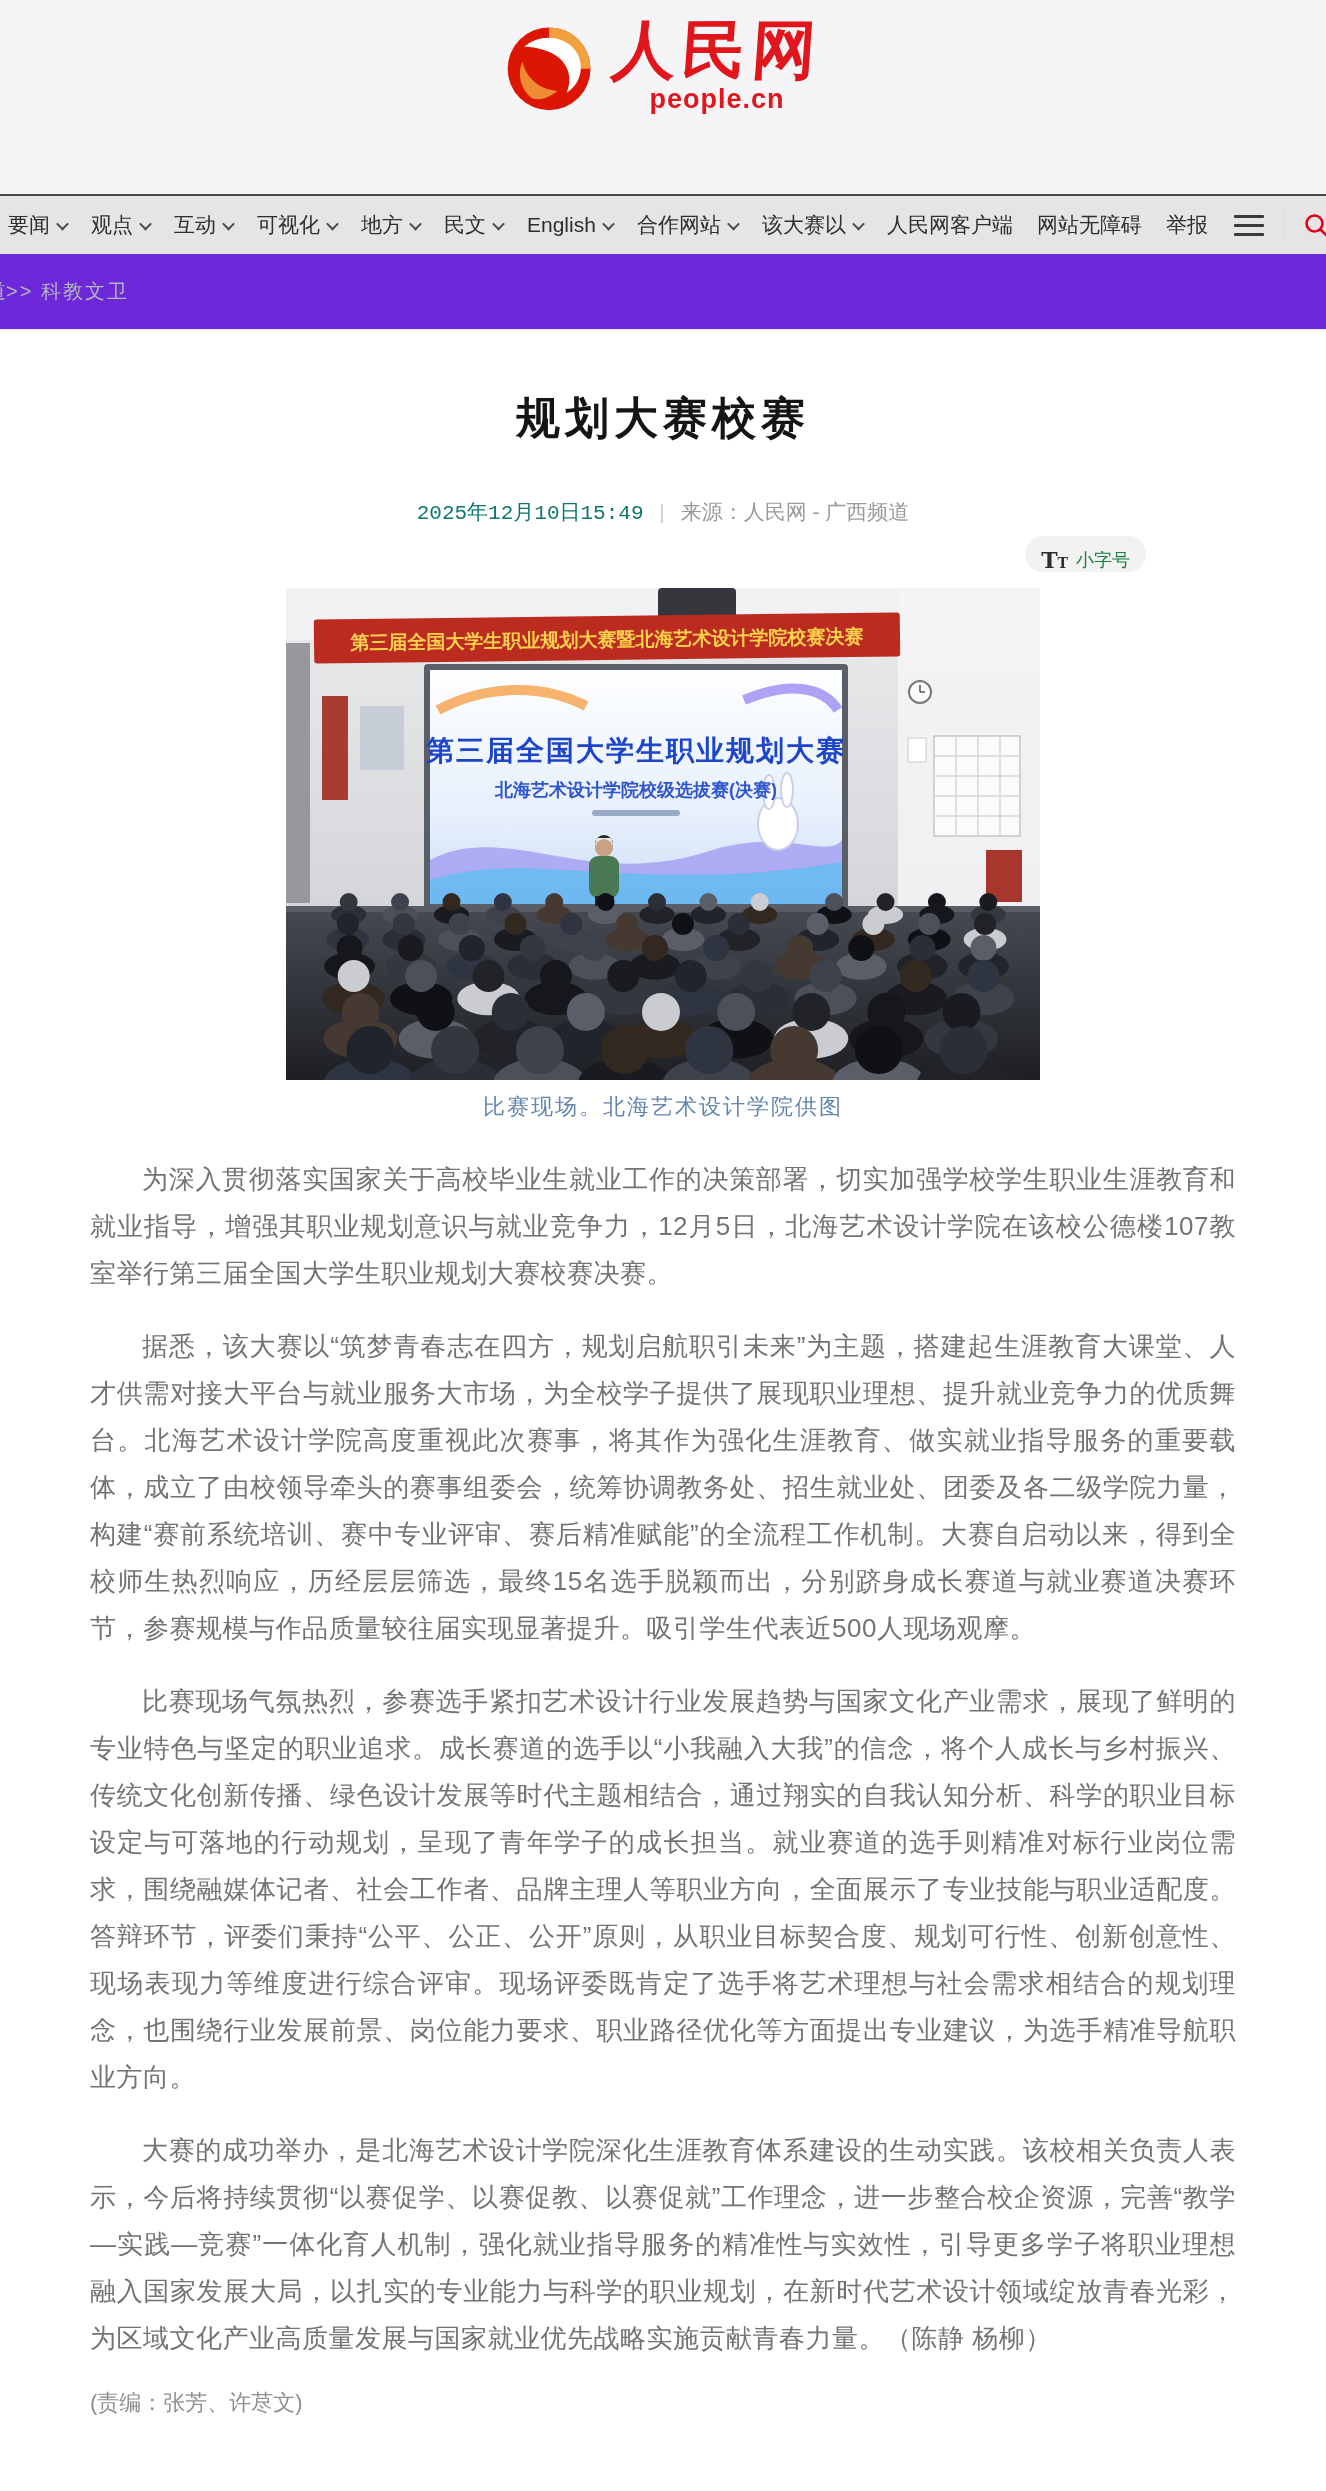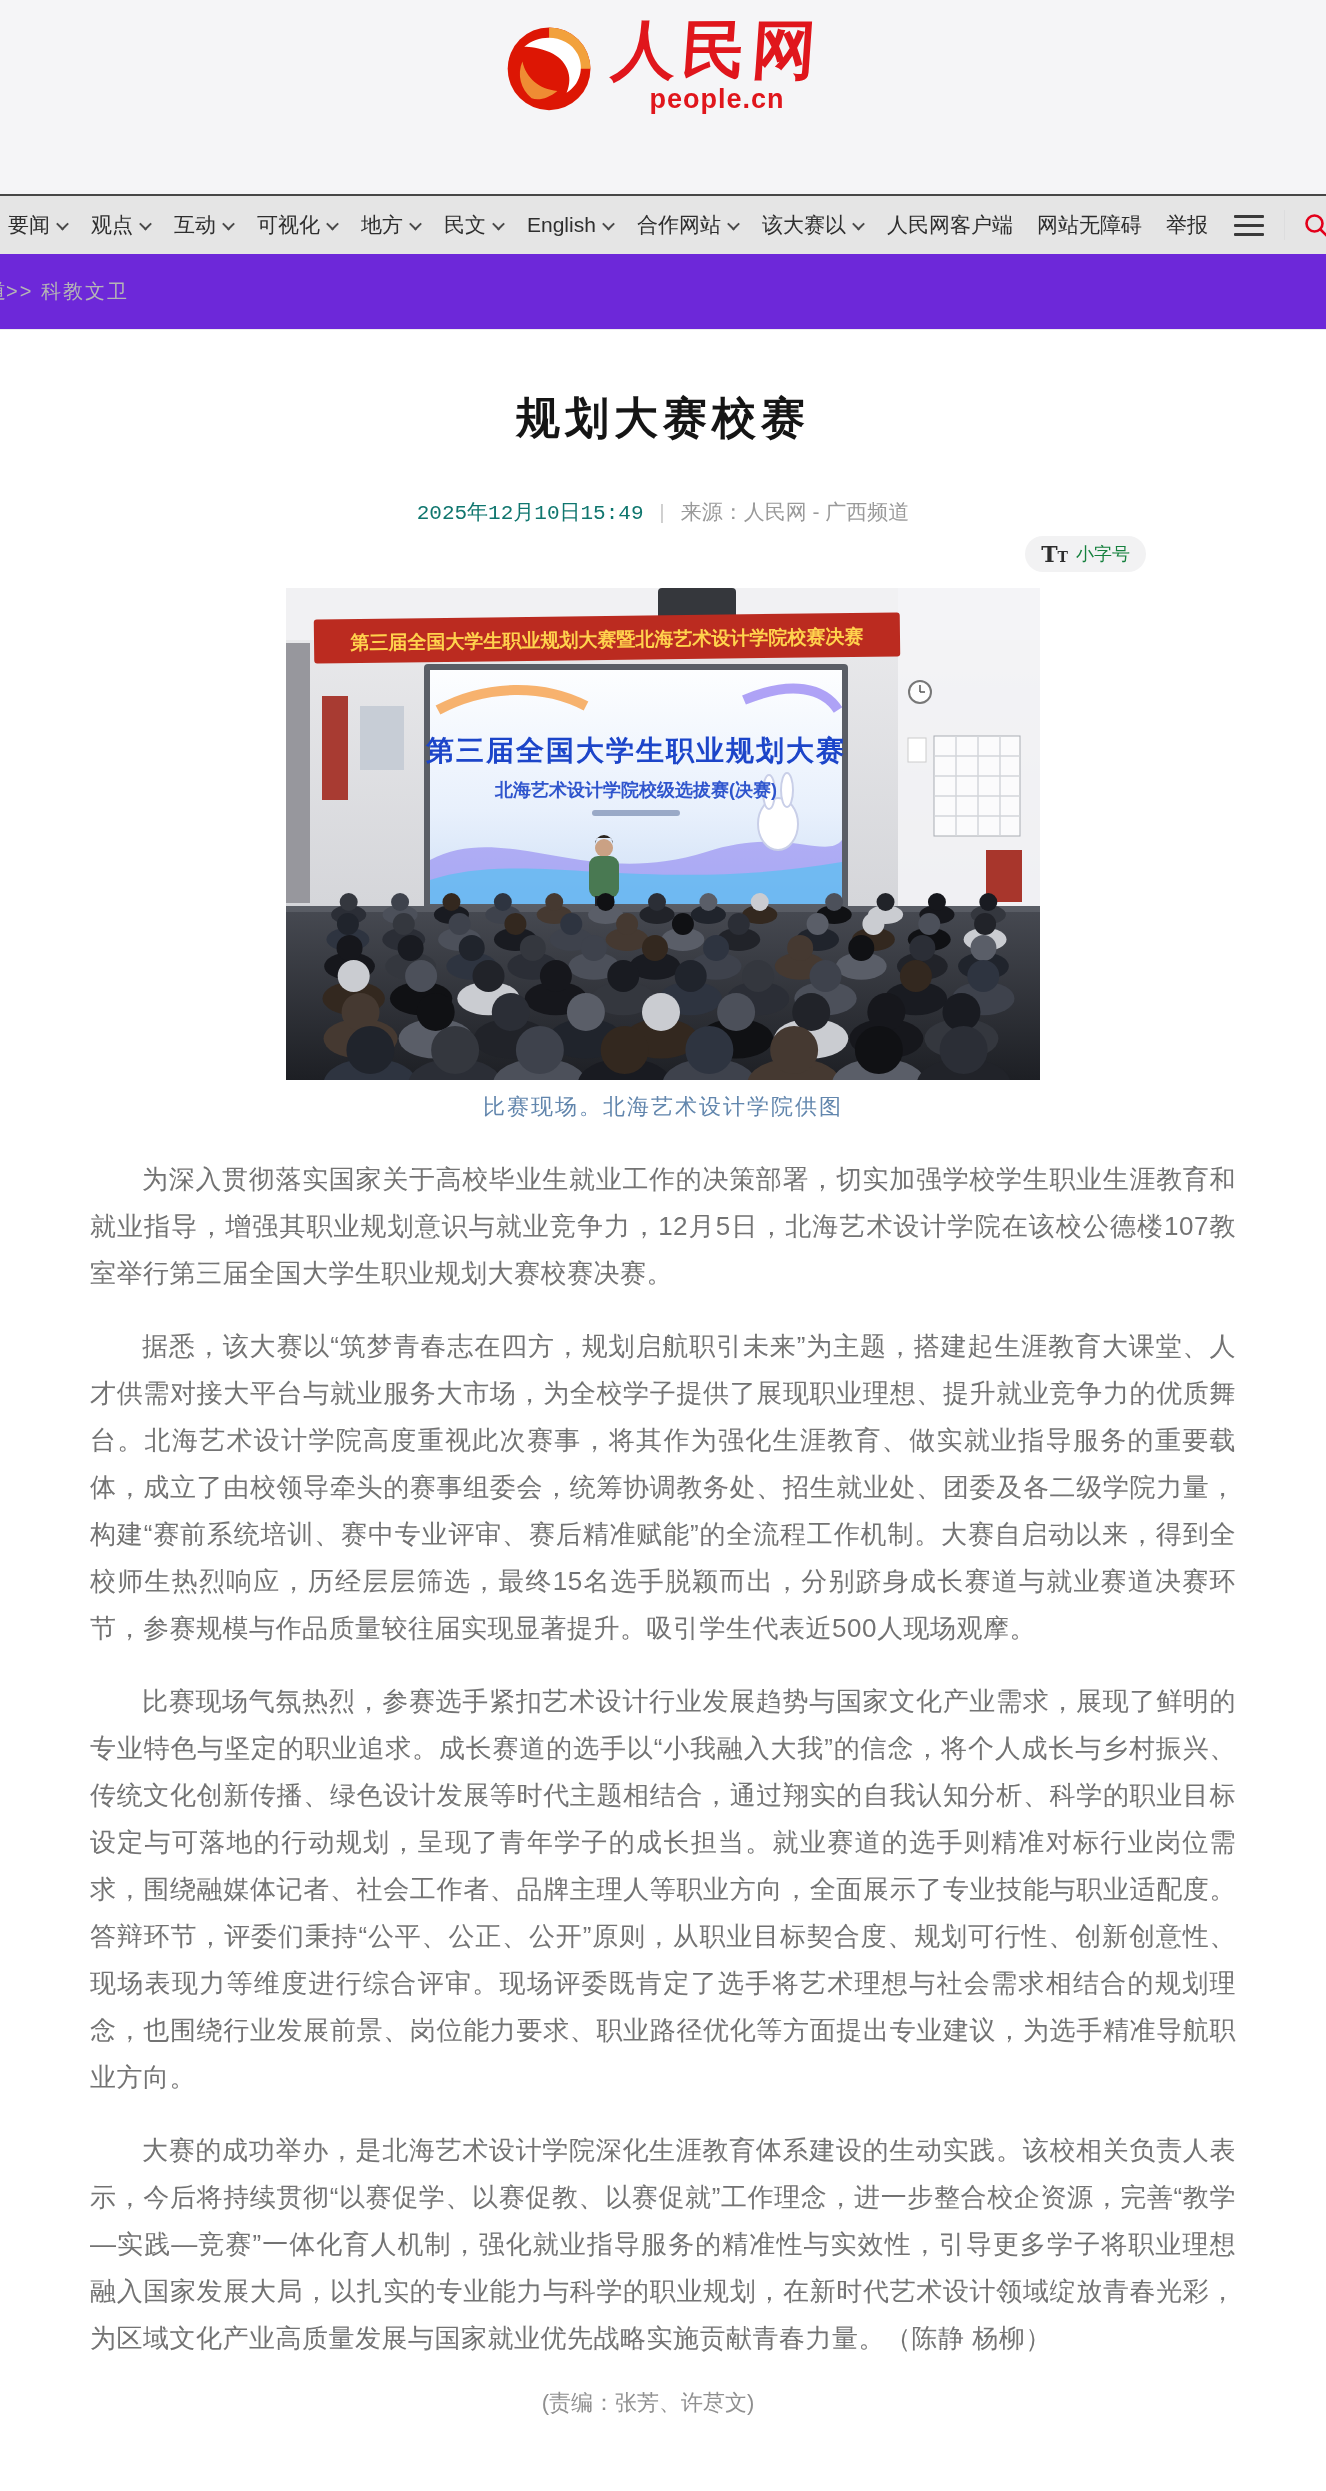--- a/index.html
+++ b/index.html
@@ -30,32 +30,32 @@
   .crumb-bar { height:76px; background:#6d28d9; border-bottom:1px solid #ededed; display:flex; align-items:center; font-size:20px; color:#b5b5b5; overflow:hidden; }
   .crumb-clip { margin-left:-14px; cursor:pointer; }
   .crumb-rest { letter-spacing:2px; cursor:pointer; }
   
   .article { width:1146px; margin:0 auto; }
   .title { margin-top:62px; text-align:center; font-weight:700; color:#151515; font-size:44px; line-height:52px; letter-spacing:5px; }
   .meta { margin-top:54px; text-align:center; font-size:21px; color:#9a9a9a; }
   .meta-date { color:#0f766e;font-family:Liberation Mono, monospace; }
   .meta-sep { color:#c9c9c9; margin:0 10px; }
   .toolbar { display:flex; justify-content:flex-end; margin-top:10px; }
-  .font-pill { margin-right:90px; height:36px; border-radius:18px; background:#f2f2f3; display:flex; align-items:center; gap:8px; padding:0 16px; cursor:pointer; }
+  .font-pill { margin-right:90px; height:36px; border-radius:18px; background:#f2f2f3; display:flex; align-items:flex-end; gap:8px; padding:0 16px; cursor:pointer; }
   .tt-big { font-family:"DejaVu Serif",serif; font-weight:700; font-size:22px; color:#2e2e2e; line-height:1; }
   .tt-small { font-family:"DejaVu Serif",serif; font-weight:700; font-size:14px; color:#2e2e2e; line-height:1; }
   .font-pill-label { font-size:18px; color:#15803d; }
   
   .photo-wrap { width:754px; margin:16px auto 0; }
   .photo-wrap svg { display:block; width:754px; height:492px; background:#dfe1e4; }
   .caption { margin-top:12px; text-align:center; font-family:"DejaVu Serif","Liberation Serif",serif; font-size:22px; color:#6286ad; letter-spacing:2px; }
   
   .body-text { margin-top:34px; font-size:26px; line-height:47px; text-align:justify; color:#737373; letter-spacing:0.5px; }
   .body-text p { text-indent:2em; margin:0 0 26px 0; }
-  .editor-line { text-align:center; padding-right:30px; font-size:22px; color:#8f8f8f; margin-top:20px; }
+  .editor-line { text-align:left; padding-right:30px; font-size:22px; color:#8f8f8f; margin-top:20px; }
 </style>
 </head>
 <body>
 
 <div class="site-header">
   <div class="logo">
     <div class="logo-globe">
       <svg viewBox="0 0 100 100">
         <circle cx="49" cy="52" r="45" fill="#dd1604"></circle>
         <path d="M49,7 a45,45 0 0 1 45,45 l-13,0 a32,32 0 0 0 -32,-32 z" fill="#f2a13c"></path>

